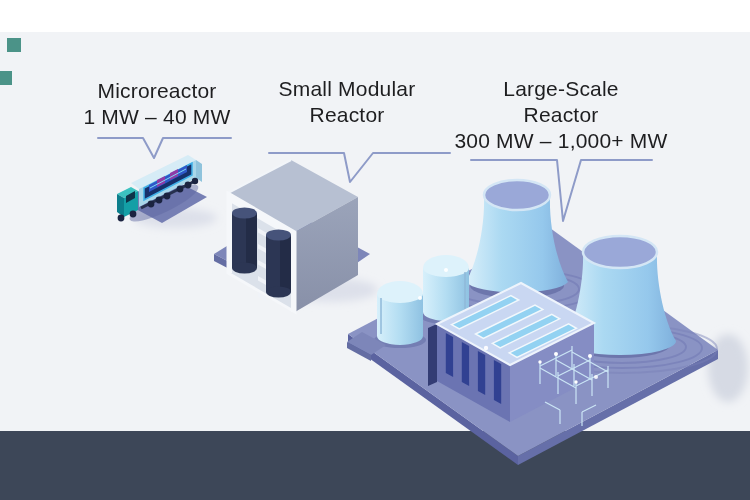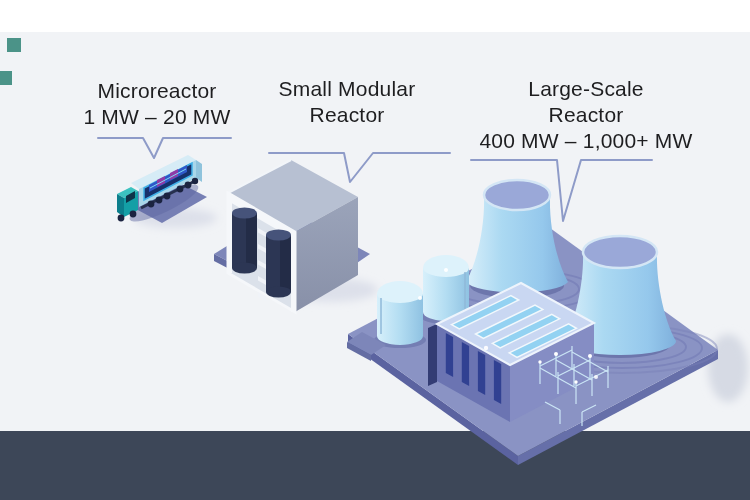--- a/index.html
+++ b/index.html
@@ -25,21 +25,21 @@
   }
   .callout .name{
     display:block;
     margin:0 auto;
     max-width:170px;
     white-space:normal;
   }
   .callout .range{display:block;white-space:nowrap;}
   .callout-micro{left:157px;top:46px;}
   .callout-smr{left:347px;top:44px;}
-  .callout-large{left:586px;top:44px;}
+  .callout-large{left:561px;top:44px;}
 </style>
 </head>
 <body>
 
 <div class="canvas">
 
   <svg class="stage" width="750" height="500" viewBox="0 0 750 500" xmlns="http://www.w3.org/2000/svg">
 
     <defs>
       <linearGradient id="gradTowerL" x1="0" y1="0" x2="1" y2="0">
@@ -239,25 +239,25 @@
         <circle cx="540" cy="330" r="1.7"></circle>
           <circle cx="576" cy="350" r="1.7"></circle>
       </g>
       <circle cx="486" cy="316" r="2.2" fill="#ffffff" opacity="0.9"></circle>
       <circle cx="596" cy="345" r="2" fill="#ffffff" opacity="0.85"></circle>
     </g>
   </svg>
 
   <div class="callout callout-micro">
     <span class="name">Microreactor</span>
-    <span class="range">1 MW – 20 MW</span>
+    <span class="range">1 MW – 40 MW</span>
   </div>
 
   <div class="callout callout-smr">
     <span class="name">Small Modular Reactor</span>
   </div>
 
   <div class="callout callout-large">
     <span class="name">Large-Scale Reactor</span>
-    <span class="range">400 MW – 1,000+ MW</span>
+    <span class="range">300 MW – 1,000+ MW</span>
   </div>
 
 </div>
 
 </body></html>

